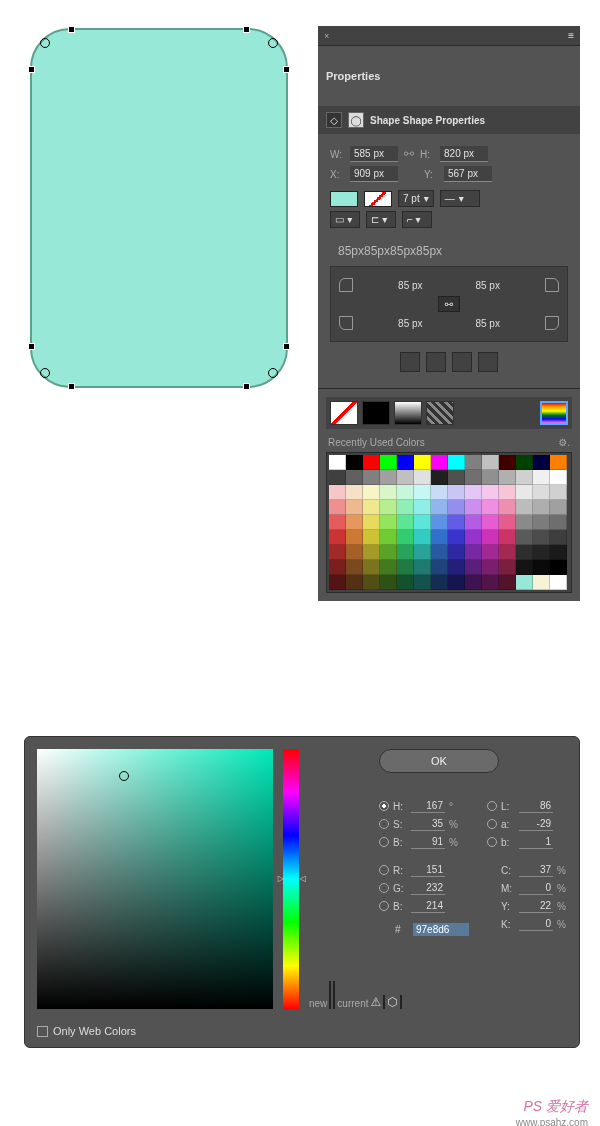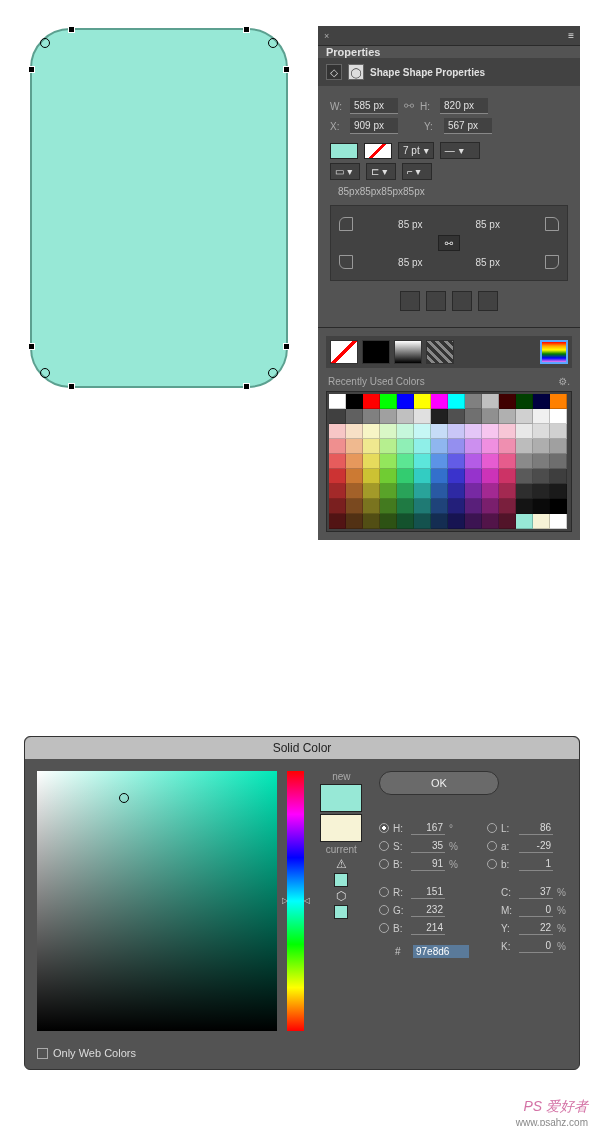--- a/index.html
+++ b/index.html
@@ -5,21 +5,21 @@
 *{box-sizing:border-box;margin:0;padding:0;font-family:Arial,sans-serif}
 body{width:600px;height:1126px;background:#fff;position:relative}
 .canvas{position:absolute;left:30px;top:28px;width:258px;height:360px}
 .shape{width:258px;height:360px;background:#97e8d6;border:2px solid #5ca090;border-radius:40px;position:relative}
 .anc{position:absolute;width:7px;height:7px;background:#000;border:1px solid #fff}
 .arc{position:absolute;width:10px;height:10px;border:1px solid #000;border-radius:50%;background:transparent}
 
 .props{position:absolute;left:318px;top:26px;width:262px;background:#535353;color:#e0e0e0;font-size:11px}
 .props-tab{background:#424242;padding:4px 6px;display:flex;align-items:center;gap:6px;border-bottom:1px solid #2a2a2a}
 .props-tab .x{font-size:9px;color:#aaa}
-.props-title{background:#535353;padding:0 8px;font-weight:bold;font-size:11px}
+.props-title{background:#535353;padding:24px 8px;font-weight:bold;font-size:11px}
 .props-hdr{background:#424242;padding:6px 8px;display:flex;align-items:center;gap:6px;font-size:10px}
 .hdr-ico{width:16px;height:16px;background:#333;border:1px solid #666;display:inline-flex;justify-content:center;align-items:center}
 .props-body{padding:8px 12px;background:#535353}
 .row{display:flex;align-items:center;gap:6px;margin:4px 0}
 .lbl{color:#aaa;font-size:10px;width:14px}
 .fld{background:#424242;border:none;border-bottom:1px solid #888;color:#e0e0e0;font-size:10px;padding:2px 4px;width:48px}
 .link-ico{color:#999;font-size:12px}
 .sw{width:28px;height:16px;border:1px solid #222;display:inline-block}
 .dd{background:#424242;border:1px solid #2a2a2a;color:#e0e0e0;font-size:10px;padding:2px 4px;display:inline-flex;align-items:center;gap:4px}
 .crn-box{background:#424242;border:1px solid #333;padding:8px;margin-top:8px}
@@ -41,21 +41,21 @@
 
 
 .scd{position:absolute;left:24px;top:736px;width:556px;background:#535353;border:1px solid #333;border-radius:6px;color:#ddd;font-size:11px}
 .scd-t{background:#bfbfbf;color:#222;text-align:center;font-size:12px;padding:4px 0;border-radius:6px 6px 0 0}
 .scd-b{display:flex;padding:12px;gap:10px}
 .pick{width:260px;height:260px;position:relative;background:linear-gradient(to bottom,rgba(0,0,0,0),#000),linear-gradient(to right,#fff,#00e8b8)}
 .pick-o{position:absolute;width:10px;height:10px;border:1px solid #000;border-radius:50%;left:82px;top:22px}
 .hue{width:18px;height:260px;background:linear-gradient(to bottom,red,#ff00ff,#0000ff,#00ffff,#00ff00,#ffff00,red);position:relative}
 .hue-m{position:absolute;left:-5px;top:125px;width:28px;display:flex;justify-content:space-between}
 .hue-m span{font-size:8px;color:#ccc}
-.mid{width:60px;display:flex;flex-direction:column;align-items:center;gap:2px}
+.mid{width:60px;display:flex;flex-direction:row;align-items:flex-end;gap:2px}
 .mid-lbl{font-size:10px;color:#aaa}
 .prev{width:42px;height:28px;border:1px solid #222}
 .tri{font-size:12px}
 .btns{width:120px;display:flex;flex-direction:column;gap:6px}
 .btn{background:#6a6a6a;border:1px solid #333;border-radius:12px;padding:5px 0;text-align:center;font-size:11px;color:#eee}
 .vals{display:flex;gap:18px;margin-top:6px}
 .vcol{display:flex;flex-direction:column;gap:4px}
 .vrow{display:flex;align-items:center;gap:4px}
 .rad{width:10px;height:10px;border:1px solid #aaa;border-radius:50%;display:inline-block}
 .rad.on{background:radial-gradient(#fff 30%,transparent 35%)}
@@ -124,21 +124,21 @@
           <span>7 pt</span> 
           <span>▾</span>
         </span>
       <span class="dd" style="width:40px">— <span>▾</span></span>
     </div>
     <div class="row">
       <span class="dd" style="width:30px">▭ ▾</span>
       <span class="dd" style="width:30px">⊏ ▾</span>
       <span class="dd" style="width:30px">⌐ ▾</span>
     </div>
-    <div style="font-size:10px;color:#bbb;margin:6px 0 2px 8px">85px85px85px85px</div>
+    <div style="font-size:12px;color:#bbb;margin:16px 0 2px 8px">85px85px85px85px</div>
     <div class="crn-box">
       <div class="crn-row">
         <span class="crn-ic" style="border-radius:6px 0 0 0"></span>
         <span class="crn-v">85 px</span>
         <span class="crn-v">85 px</span>
         <span class="crn-ic" style="border-radius:0 6px 0 0"></span>
       </div>
       <div class="crn-link">⚯</div>
       <div class="crn-row">
         <span class="crn-ic" style="border-radius:0 0 0 6px"></span>
@@ -311,21 +311,20 @@
           <div class="swc" style="background: rgb(82, 20, 41);"></div>
           <div class="swc" style="background: rgb(151, 232, 214);"></div>
           <div class="swc" style="background: rgb(247, 243, 214);"></div>
           <div class="swc" style="background: rgb(255, 255, 255);"></div>
         </div>
       </div>
   </div>
 </div>
 
 <div class="scd">
-  <div class="scd-t">Solid Color</div>
   <div class="scd-b">
     <div class="pick">
       <div class="pick-o"></div>
     </div>
     <div class="hue">
       <div class="hue-m">
           <span>▷</span>
           <span>◁</span>
         </div>
     </div>

